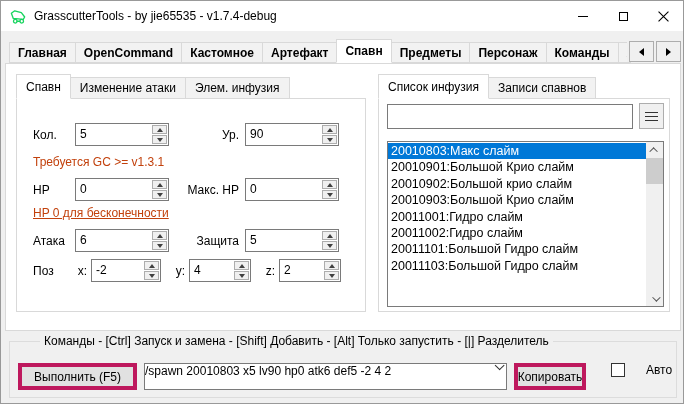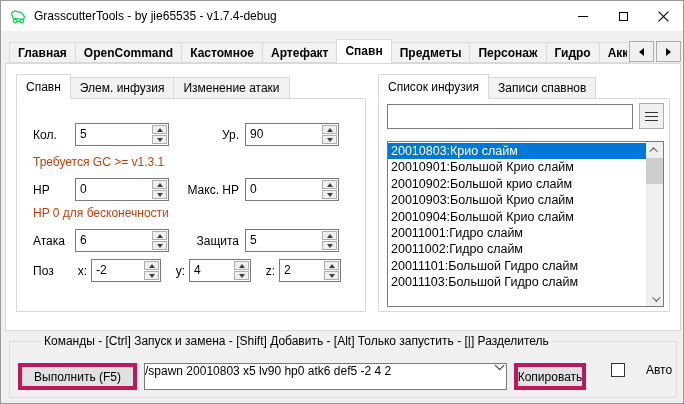--- a/index.html
+++ b/index.html
@@ -118,39 +118,39 @@
 
   <div class="tabstrip">
     <div class="tabs">
         <div class="tab">Главная</div>
         <div class="tab">OpenCommand</div>
         <div class="tab">Кастомное</div>
         <div class="tab">Артефакт</div>
         <div class="tab selected">Спавн</div>
         <div class="tab">Предметы</div>
         <div class="tab">Персонаж</div>
-        <div class="tab">Гидро</div>
+        <div class="tab">Команды</div>
         <div class="tab">Аккаунт</div>
       </div>
     <div class="tab-arrows">
       <div class="arrow-btn">
           <span class="tri-left"></span>
         </div>
       <div class="arrow-btn">
           <span class="tri-right"></span>
         </div>
     </div>
   </div>
 
   <div class="page">
 
     <div class="subtabs left-tabs">
         <div class="subtab selected">Спавн</div>
+        <div class="subtab">Изменение атаки</div>
         <div class="subtab">Элем. инфузия</div>
-        <div class="subtab">Изменение атаки</div>
       </div>
     <div class="subpanel left-panel">
 
       <div class="frow" style="top:24px;">
         <span class="flabel w42">Кол.</span>
         <div class="spin sw94">
           <span class="spin-val">5</span>
           <span class="spin-btns">
               <i class="sb">
                 <b class="tri-up"></b>
@@ -196,21 +196,21 @@
               <i class="sb">
                 <b class="tri-up"></b>
               </i>
               <i class="sb">
                 <b class="tri-dn"></b>
               </i>
             </span>
         </div>
       </div>
 
-      <div class="note" style="top:107px;">HP 0 для бесконечности</div>
+      <div class="note" style="top:107px;text-decoration:underline;">HP 0 для бесконечности</div>
 
       <div class="frow" style="top:130px;">
         <span class="flabel w42">Атака</span>
         <div class="spin sw94">
           <span class="spin-val">6</span>
           <span class="spin-btns">
               <i class="sb">
                 <b class="tri-up"></b>
               </i>
               <i class="sb">
@@ -282,25 +282,24 @@
       <input class="search-box" value="" style="">
       <div class="menu-btn">
         <span style="display:flex;flex-direction:column;gap:3px;">
             <i></i>
             <i></i>
             <i></i>
           </span>
       </div>
       <div class="listbox">
         <div class="list-items">
-            <div class="list-item selected">20010803:Крио слайм</div>
+            <div class="list-item selected">20010803:Макс слайм</div>
             <div class="list-item">20010901:Большой Крио слайм</div>
             <div class="list-item">20010902:Большой крио слайм</div>
             <div class="list-item">20010903:Большой Крио слайм</div>
-            <div class="list-item">20010904:Большой Крио слайм</div>
             <div class="list-item">20011001:Гидро слайм</div>
             <div class="list-item">20011002:Гидро слайм</div>
             <div class="list-item">20011101:Большой Гидро слайм</div>
             <div class="list-item">20011103:Большой Гидро слайм</div>
           </div>
         <div class="vscroll">
           <div class="scroll-arrow up">
               <span class="chev-up"></span>
             </div>
           <div class="scroll-thumb"></div>

